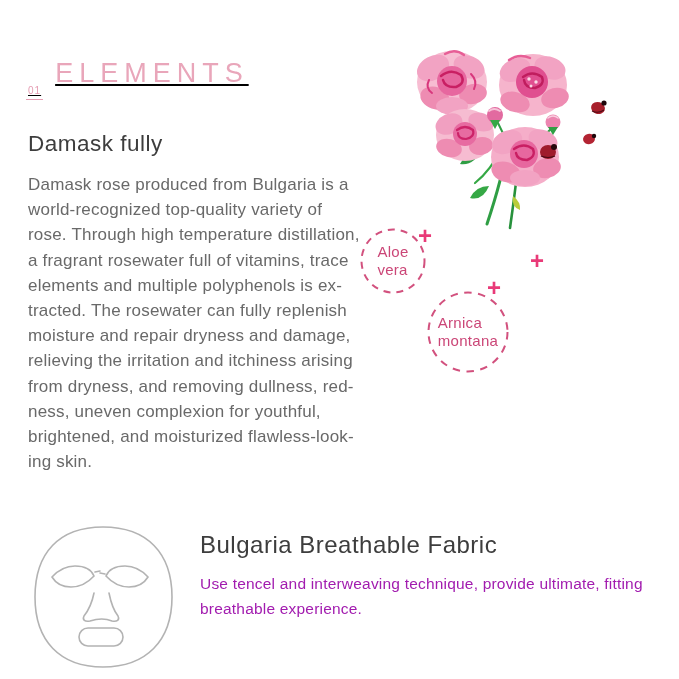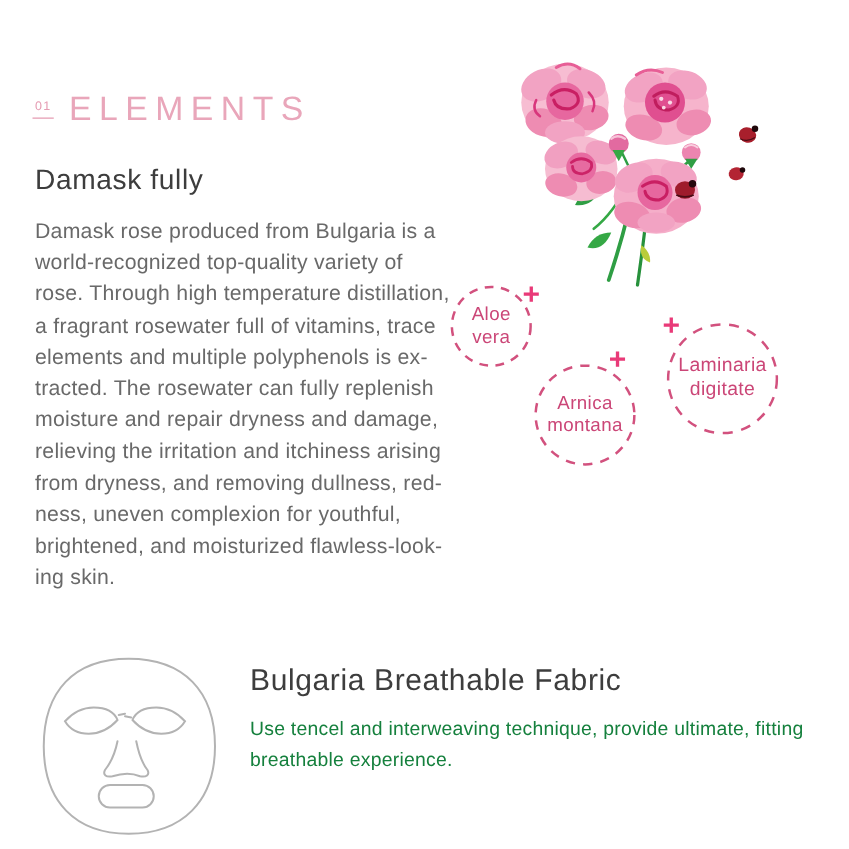--- a/index.html
+++ b/index.html
@@ -7,21 +7,21 @@
     position: relative;
     width: 679px;
     height: 679px;
     background: #ffffff;
     overflow: hidden;
     font-family: "Liberation Sans", sans-serif;
   }
   .abs { position: absolute; }
 
   
-  .header { left: 26px; top: 72px; display: flex; align-items: flex-start; }
+  .header { left: 26px; top: 58px; display: flex; align-items: flex-end; text-decoration: underline; }
   .section-index {
     font-size: 10px;
     color: #e59cb2;
     border-bottom: 1.5px solid #e59cb2;
     padding: 0 2px 3px 2px;
     margin-top: 8px;
     letter-spacing: 1px;
   }
   .section-title {
     margin: 0 0 11px 12px;
@@ -49,21 +49,21 @@
     letter-spacing: 0.2px;
     white-space: pre-line;
   }
 
   
   .chip {
     border-radius: 50%;
     display: flex;
     align-items: center;
     justify-content: center;
-    text-align: center;
+    text-align: left;
   }
   .chip-ring { position: absolute; left: 0; top: 0; width: 100%; height: 100%; }
   .chip-label {
     position: relative;
     font-size: 15px;
     line-height: 1.22;
     color: #cb4677;
     white-space: pre-line;
     letter-spacing: 0.3px;
   }
@@ -89,21 +89,21 @@
     font-size: 24px;
     font-weight: 400;
     letter-spacing: 0.5px;
     color: #3d3d3d;
   }
   .fabric-body {
     left: 200px; top: 571px;
     width: 470px;
     font-size: 15.5px;
     line-height: 25px;
-    color: #15803d;
+    color: #a21caf;
     letter-spacing: 0.2px;
     white-space: pre-line;
   }
 
   .rose-illustration { left: 385px; top: 18px; }
   .mask-illustration { left: 26px; top: 516px; }
 </style>
 </head>
 <body>
 
@@ -230,27 +230,20 @@
 
   <div class="abs chip chip-arnica">
     <svg class="chip-ring" viewBox="0 0 82 82">
       <circle cx="41" cy="41" r="39.5" fill="none" stroke="#d2517e" stroke-width="2" stroke-dasharray="7.5 6.5"></circle>
     </svg>
     <span class="chip-label">Arnica
 montana</span>
   </div>
   <span class="plus-mark plus-arnica">+</span>
 
-  <div class="abs chip chip-laminaria">
-    <svg class="chip-ring" viewBox="0 0 90 90">
-      <circle cx="45" cy="45" r="43.5" fill="none" stroke="#d2517e" stroke-width="2" stroke-dasharray="8 7"></circle>
-    </svg>
-    <span class="chip-label">Laminaria
-digitate</span>
-  </div>
   <span class="plus-mark plus-laminaria">+</span>
 
   <svg class="abs mask-illustration" width="155" height="160" viewBox="0 0 155 160" aria-hidden="true">
     <g fill="none" stroke="#b3b3b3" stroke-width="1.6" stroke-linecap="round">
       <path d="M77 11 C121 11 146 37 146 81 C146 125 120 151 77 151 C34 151 9 125 9 81 C9 37 33 11 77 11 Z"></path>
       <path d="M26 61 Q36 50 49 50 Q64 50 68 60 Q58 71 45 71 Q32 71 26 61 Z"></path>
       <path d="M122 61 Q112 50 99 50 Q84 50 80 60 Q90 71 103 71 Q116 71 122 61 Z"></path>
       <path d="M69 56 l 5 -1"></path>
       <path d="M74 57 l 5 1"></path>
       <path d="M68 77 C66 87 62 95 58 100 C56 104 59 106 64 105 C73 102 79 102 86 105 C91 106 94 104 92 100 C88 95 85 87 83 77"></path>

